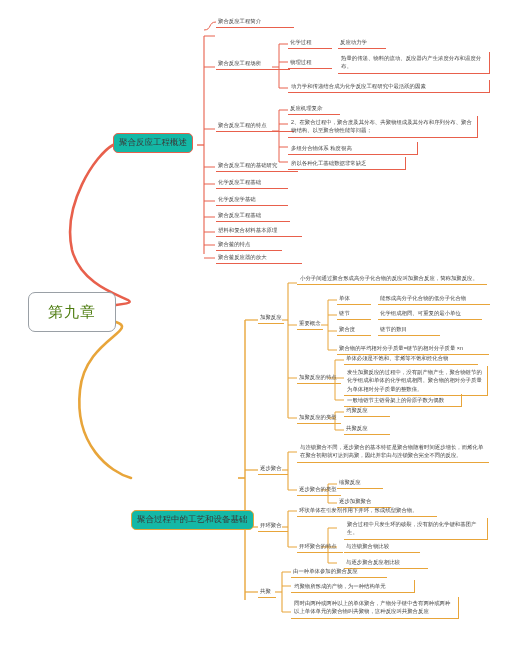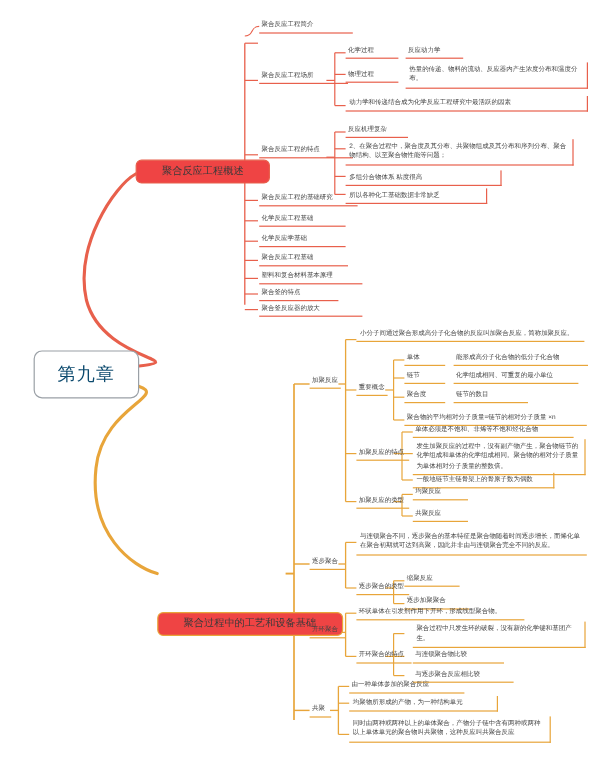--- a/index.html
+++ b/index.html
@@ -11,28 +11,28 @@
   #canvas{position:absolute;left:0;top:0;width:505px;height:650px;}
   svg.links{position:absolute;left:0;top:0;width:505px;height:650px;pointer-events:none;}
 
   .node{position:absolute;box-sizing:border-box;}
 
   
   .root{
     left:28px;top:292px;width:88px;height:40px;
     border:1px solid #9aa0a6;border-radius:7px;background:#ffffff;
     display:flex;align-items:center;justify-content:center;
-    font-size:15px;color:#0c4a6e;letter-spacing:1px;
+    font-size:15px;color:#4d7c0f;letter-spacing:1px;
   }
 
   
   .lvl1{
-    border:1px solid #e8604c;border-radius:5px;background:#ef4444;
+    border:1px solid #e8604c;border-radius:5px;background:#14b8a6;
     display:flex;align-items:center;justify-content:center;
-    font-size:8.5px;color:#3a3a3a;padding:3px 21px;white-space:nowrap;
+    font-size:8.5px;color:#3a3a3a;padding:3px 5px;white-space:nowrap;
   }
   .lvl1.y{border-color:#e8a53a;margin-top:44px;}
 
   
   .tnode{
     font-size:5.4px;color:#444;line-height:1.5;
     padding:1px 2px 2px 2px;
     border-bottom:0.8px solid #e8604c;
     white-space:nowrap;
   }

